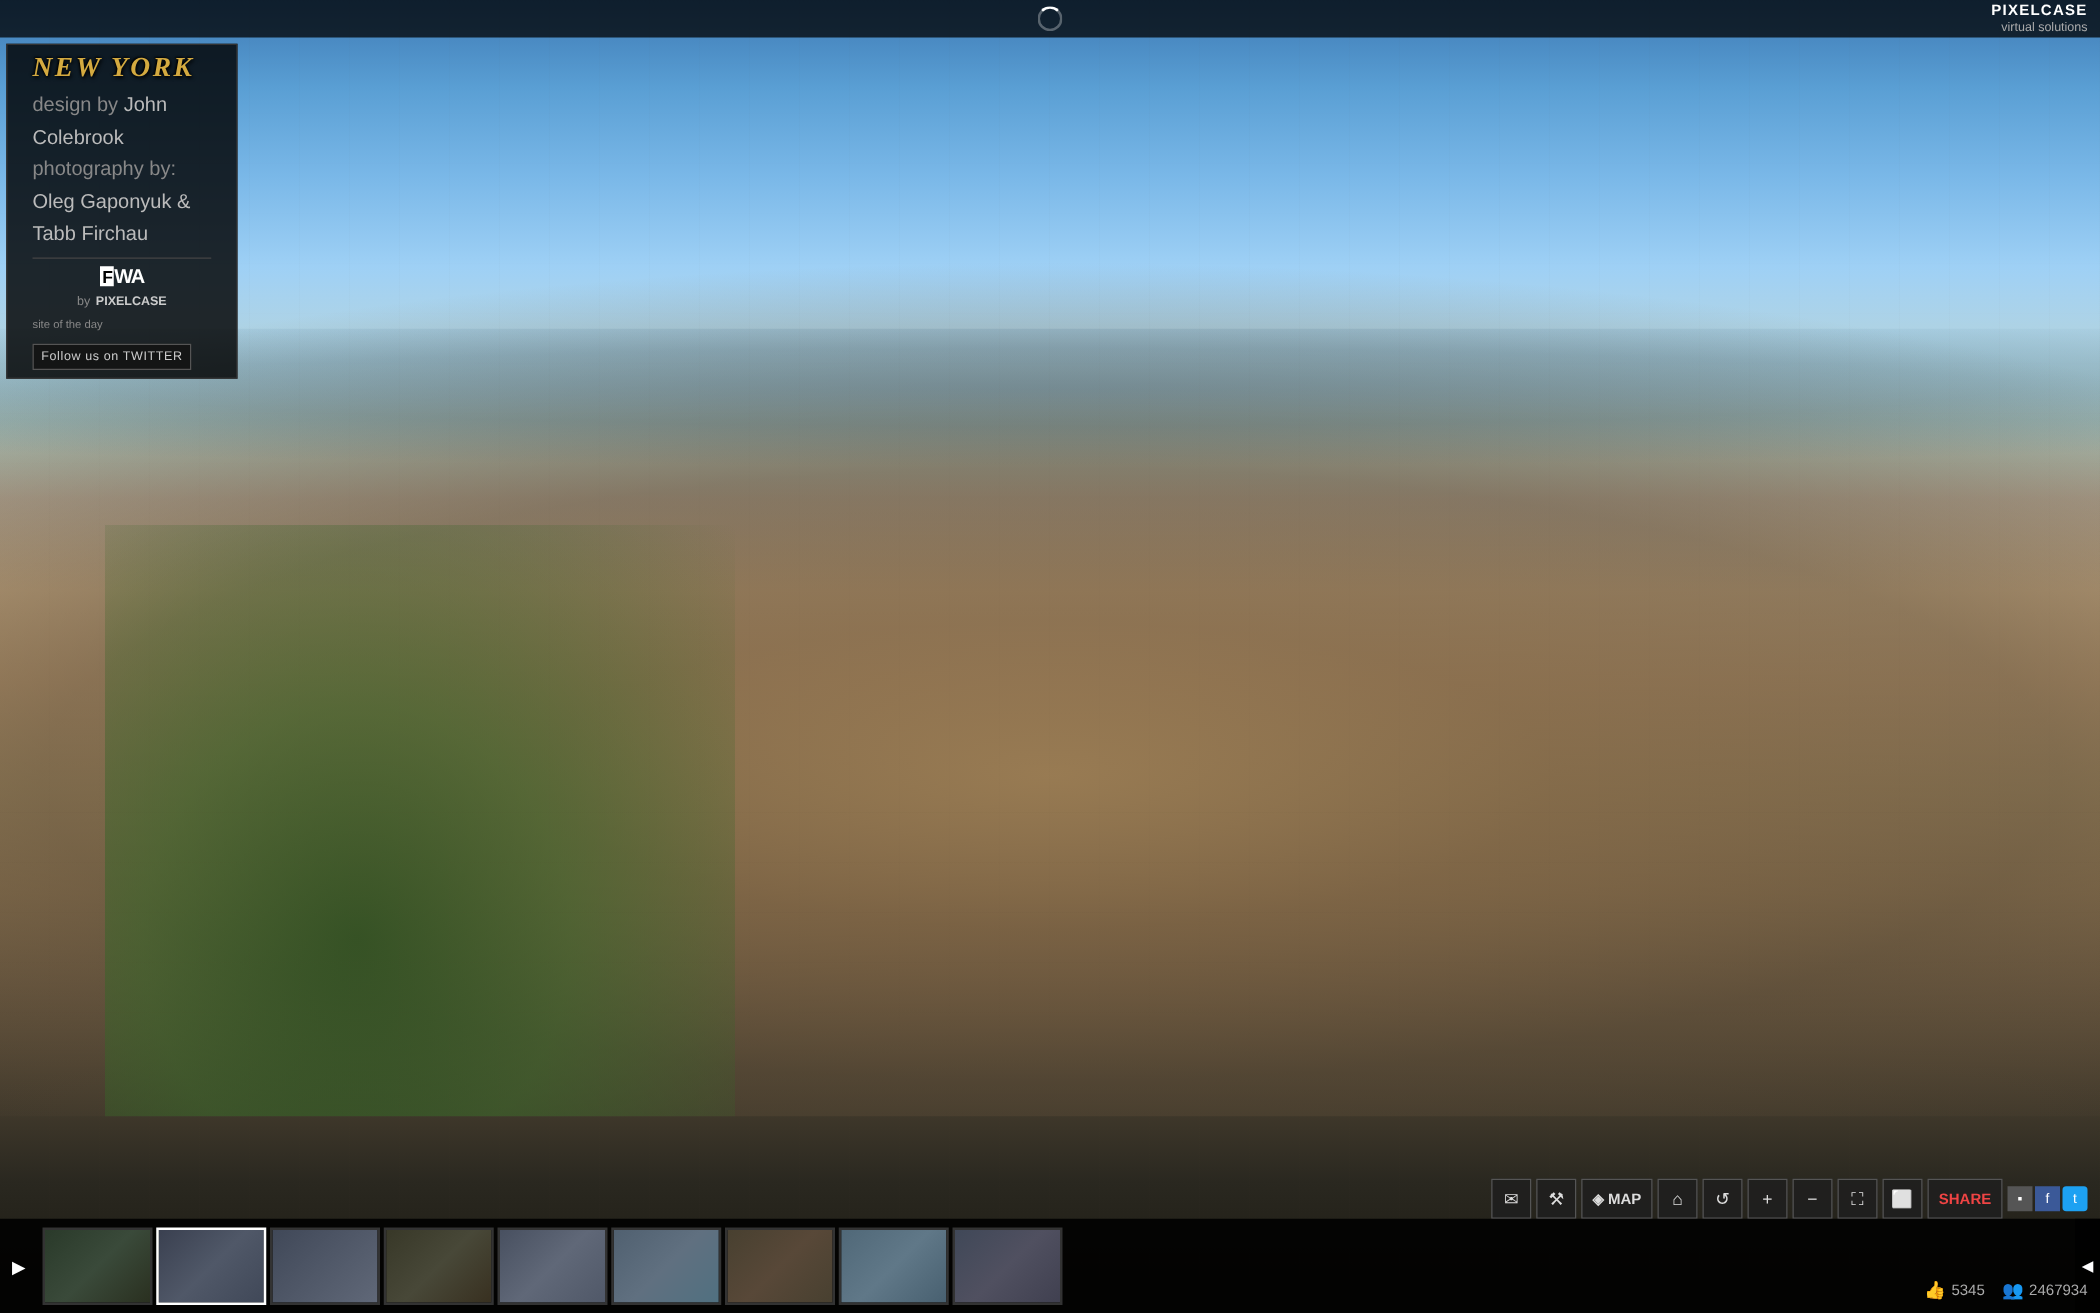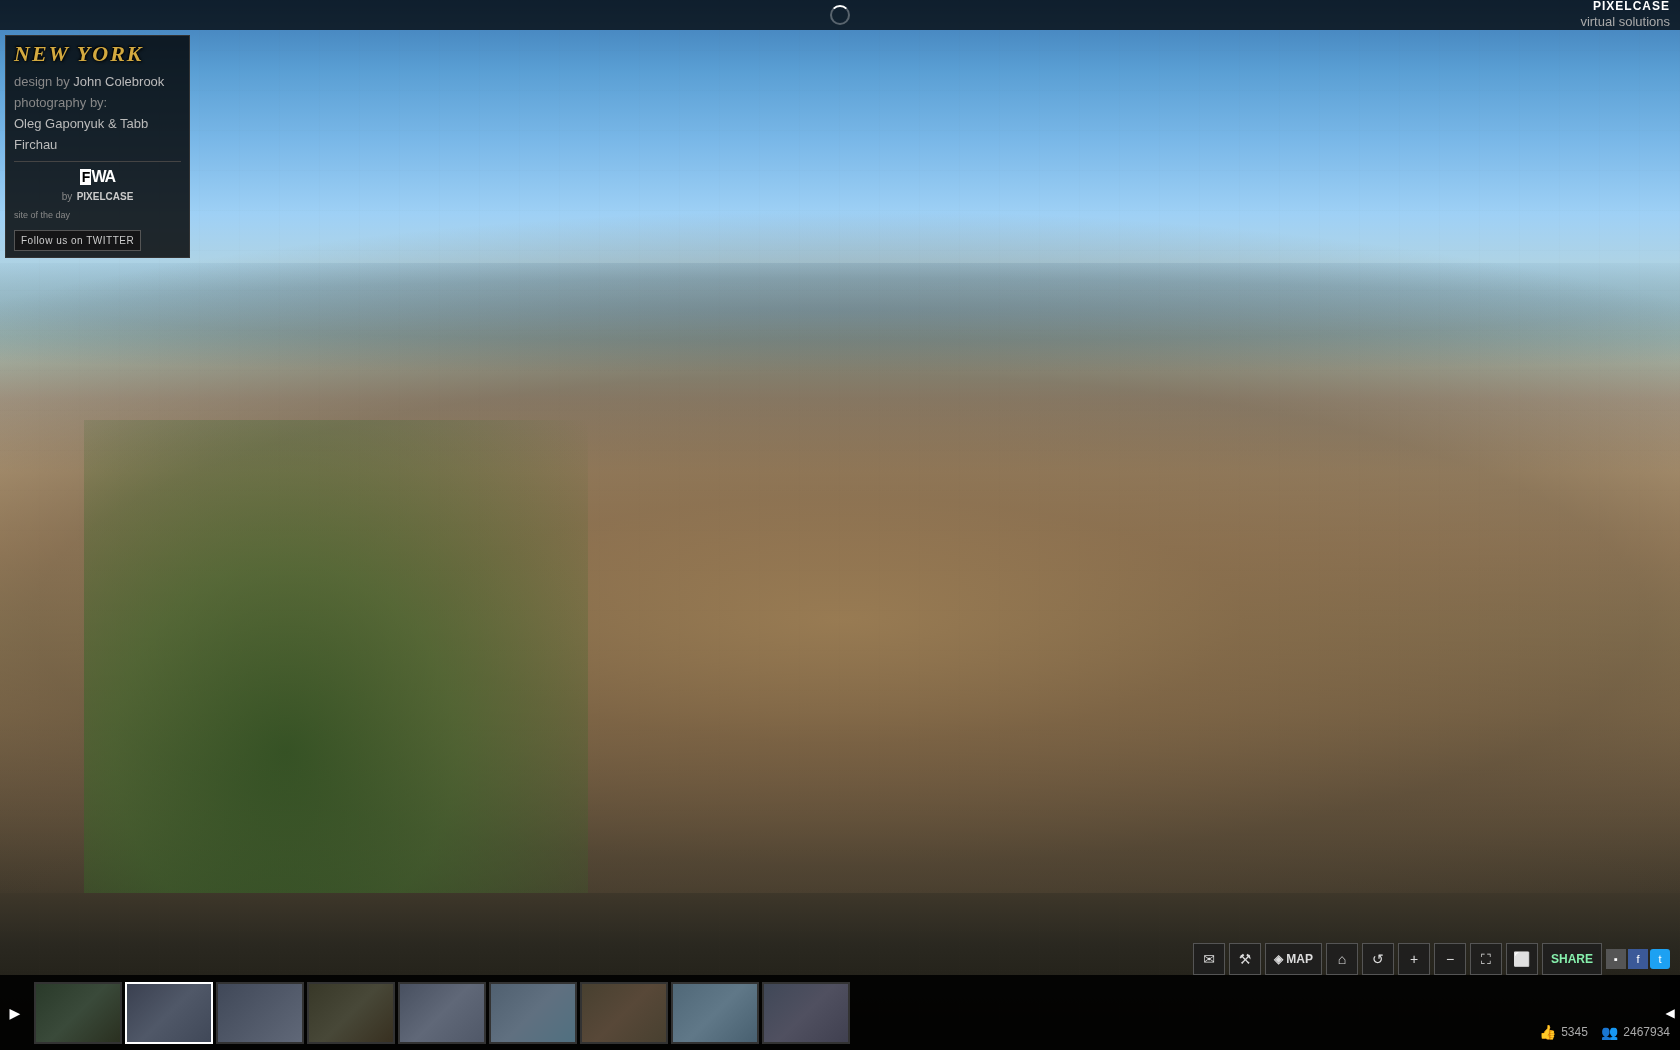--- a/index.html
+++ b/index.html
@@ -130,51 +130,51 @@
       line-height: 1.3;
     }
     .pixelcase-brand .brand-name {
       color: #fff;
       font-size: 12px;
       font-weight: bold;
       letter-spacing: 1px;
     }
     .pixelcase-brand .brand-sub {
       color: #aaa;
-      font-size: 13px;
+      font-size: 10px;
     }
 
     
     #info-panel {
       position: absolute;
       top: 35px;
       left: 5px;
       width: 185px;
       background: rgba(0,0,0,0.82);
       border: 1px solid #333;
       z-index: 100;
-      padding: 6px 8px;
+      padding: 6px 20px;
     }
 
     .title-new-york {
       font-size: 22px;
       font-weight: 900;
       color: #d4aa40;
       text-shadow: 1px 1px 3px #000, -1px -1px 2px #000;
       letter-spacing: 2px;
       font-style: italic;
       text-transform: uppercase;
       line-height: 1.1;
       margin-bottom: 6px;
       font-family: Georgia, serif;
     }
 
     .info-text {
       color: #bbb;
-      font-size: 13px;
+      font-size: 16px;
       line-height: 1.6;
     }
     .info-text .label {
       color: #888;
     }
 
     .divider {
       border: none;
       border-top: 1px solid #444;
       margin: 6px 0;
@@ -340,21 +340,21 @@
 
     .share-btn {
       display: flex;
       align-items: center;
       gap: 3px;
       padding: 0 8px;
       height: 32px;
       background: rgba(30,30,30,0.85);
       border: 1px solid #555;
       cursor: pointer;
-      color: #86efac;
+      color: #ef4444;
       font-size: 12px;
       font-weight: bold;
     }
 
     .social-icons {
       display: flex;
       gap: 2px;
     }
 
     .social-icon {

